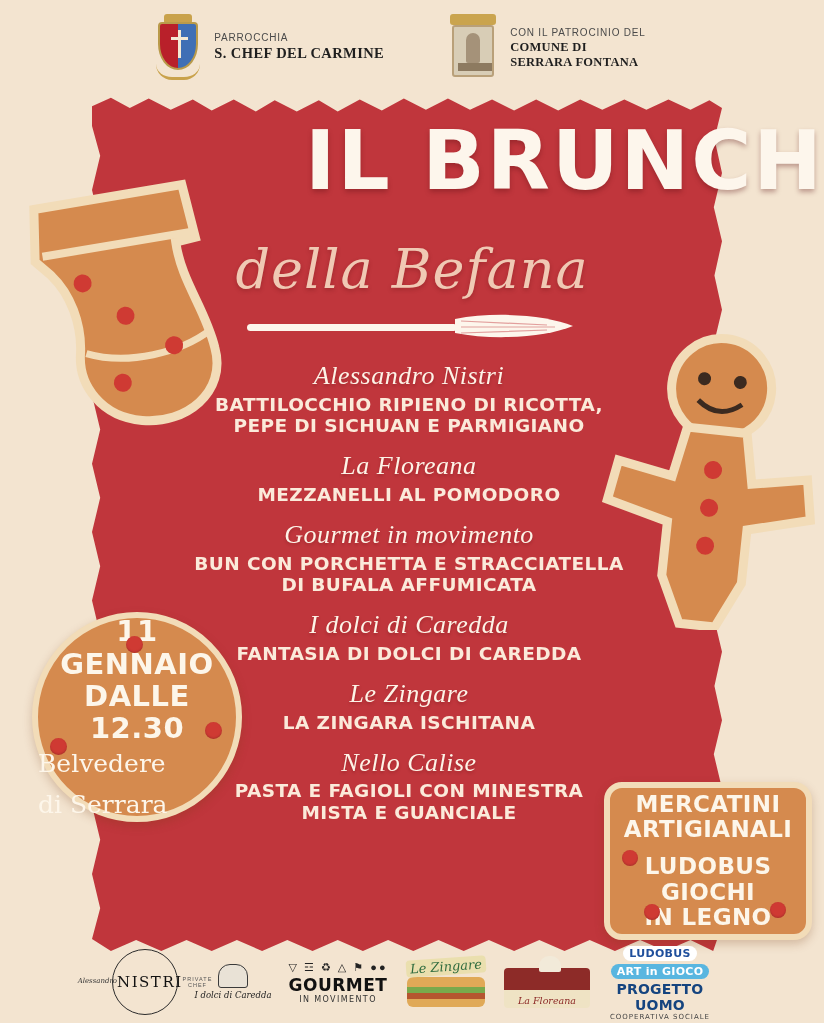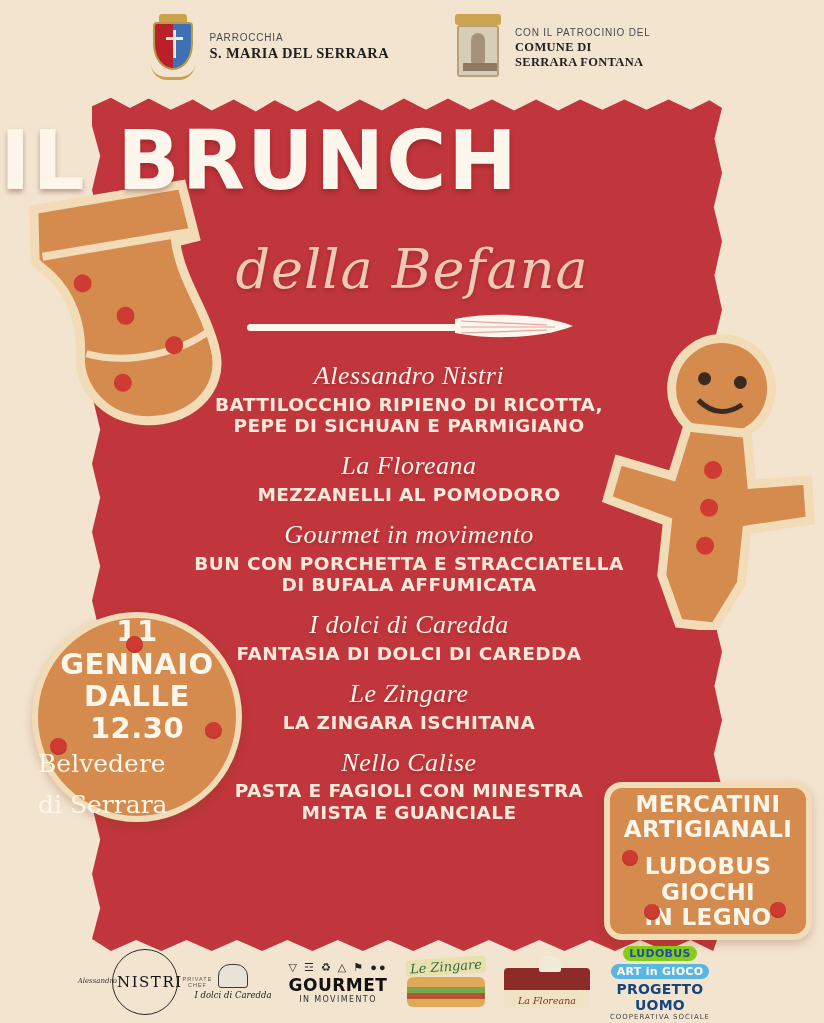--- a/index.html
+++ b/index.html
@@ -130,21 +130,21 @@
       1.3% 95%, 0% 91%, 1.3% 87%, 0% 83%, 1.3% 79%, 0% 75%, 1.3% 71%,
       0% 67%, 1.3% 63%, 0% 59%, 1.3% 55%, 0% 51%, 1.3% 47%, 0% 43%,
       1.3% 39%, 0% 35%, 1.3% 31%, 0% 27%, 1.3% 23%, 0% 19%, 1.3% 15%,
       0% 11%, 1.3% 7%, 0% 3.5%
     );
   }
 
   
   .title-main {
     position: absolute; top: 120px; left: 0; width: 824px;
-    text-align: left;
+    text-align: right;
     z-index: 30;
     color: #fdf6ec;
     font-family: "DejaVu Sans", sans-serif;
     font-weight: bold;
     font-size: 82px;
     letter-spacing: 2px;
     line-height: 1;
     text-shadow: 0 3px 5px rgba(90,15,18,0.35);
   }
   .title-sub {
@@ -333,21 +333,21 @@
   }
   .sp-flore .chef {
     width: 22px; height: 16px; margin: 0 auto -4px;
     background: #f2ead9; border-radius: 10px 10px 2px 2px;
     position: relative; z-index: 2;
   }
 
   .sp-ludo { width: 104px; }
   .sp-ludo .l1 {
     font-family: "DejaVu Sans", sans-serif; font-weight: bold;
-    font-size: 11px; color: #1f4f9c; background: #84cc16;
+    font-size: 11px; color: #1f4f9c; background: #ffffff;
     border-radius: 10px; padding: 1px 6px; display: inline-block;
     letter-spacing: 0.3px;
   }
   .sp-ludo .l2 {
     font-family: "DejaVu Sans", sans-serif; font-weight: bold;
     font-size: 14px; color: #15447f; letter-spacing: 0.2px; margin-top: 2px;
   }
   .sp-ludo .l3 {
     font-family: "DejaVu Sans", sans-serif; font-size: 7px;
     color: #444; letter-spacing: 1px;
@@ -363,21 +363,21 @@
   <div class="header">
 
     <div class="crest-block">
       <div class="crest">
         <div class="crest-top"></div>
         <div class="shield"></div>
         <div class="crest-leaves"></div>
       </div>
       <div class="crest-text">
         <div class="small">PARROCCHIA</div>
-        <div class="big">S. MARIA DEL SERRARA</div>
+        <div class="big">S. CHEF DEL CARMINE</div>
       </div>
     </div>
 
     <div class="crest-block">
       <div class="crest2">
         <div class="crown"></div>
         <div class="body"></div>
       </div>
       <div class="crest-text">
         <div class="small">CON IL PATROCINIO DEL</div>

